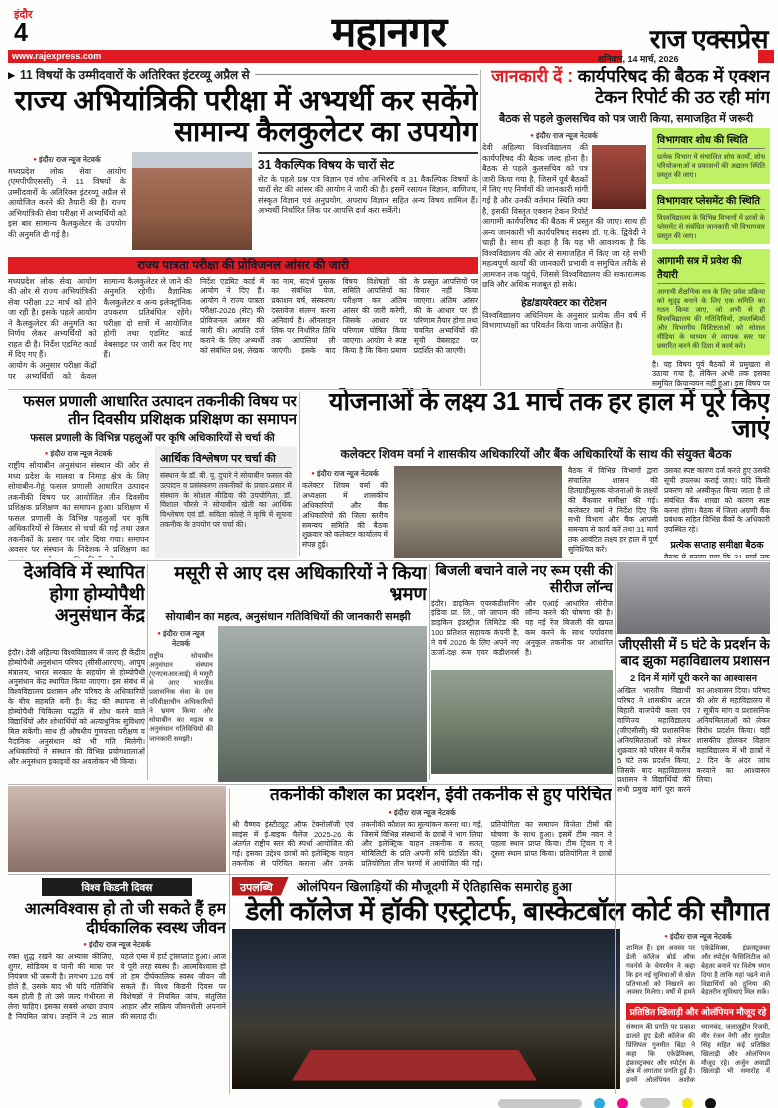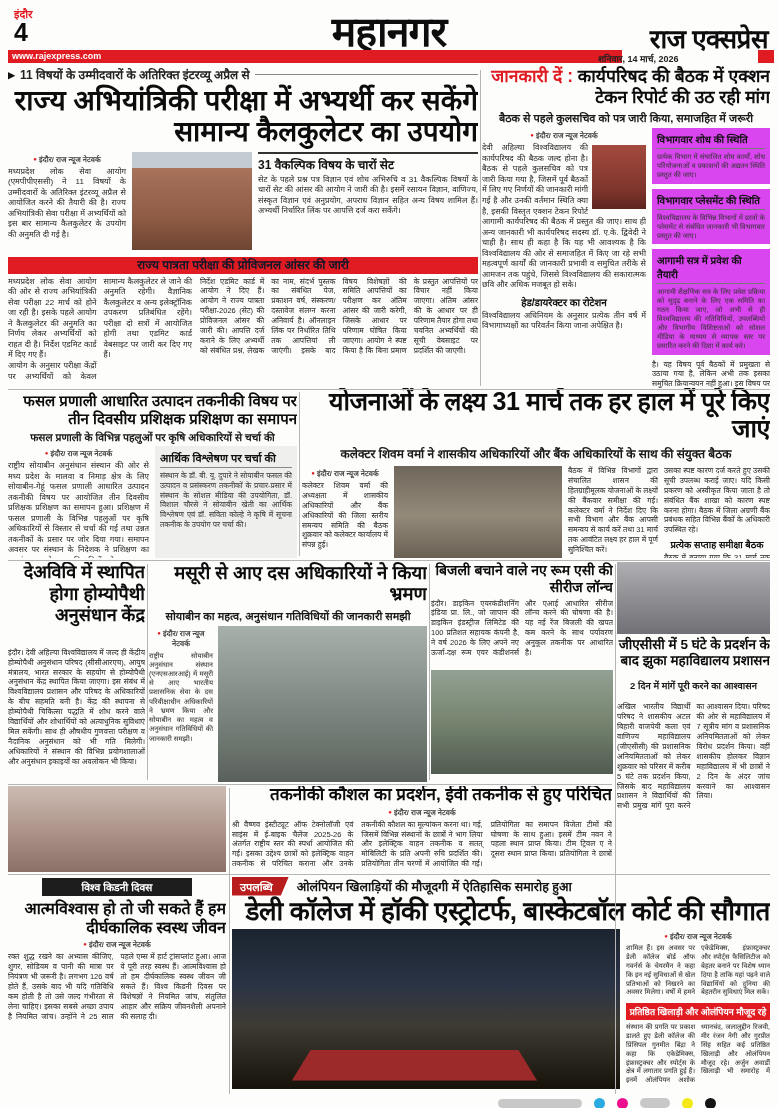--- a/index.html
+++ b/index.html
@@ -19,21 +19,21 @@
   .ph-univ{background:linear-gradient(180deg,#a34a3e,#7e352c 70%,#5e241e);}
   .ph-meeting{background:linear-gradient(180deg,#70675c 0%,#948a7a 45%,#574e44 100%);}
   .ph-group{background:linear-gradient(180deg,#a7b0aa 0%,#7b847e 55%,#585f5a 100%);}
   .ph-ac{background:linear-gradient(180deg,#93a194 0%,#75836f 50%,#515c52 100%);}
   .ph-crowd{background:linear-gradient(180deg,#b0b0b4 0%,#8e8e93 50%,#707076 100%);}
   .ph-ribbon{background:linear-gradient(180deg,#ccbbb2 0%,#ab9187 55%,#8b7067 100%);}
   .ph-night{background:linear-gradient(180deg,#1c2430 0%,#2b3446 35%,#3e3b33 60%,#161209 100%);}
   .ph-night .carpet{position:absolute;bottom:6%;left:18%;width:58%;height:20%;background:#9d2a2b;transform:perspective(60px) rotateX(18deg);}
   .vline{position:absolute;width:1px;background:#b5b5b5;}
   .hline{position:absolute;height:1px;background:#b5b5b5;}
-  .graybox{background:#d946ef;padding:4px 5px;margin-bottom:5px;}
+  .graybox{background:#bef264;padding:4px 5px;margin-bottom:5px;}
   .graybox .gb-title{font-size:10px;font-weight:800;border-bottom:1px solid #777;padding-bottom:2px;margin-bottom:3px;}
   .graybox .gb-text{font-size:7px;line-height:1.3;text-align:justify;color:#333;}
 
   
   #hdr{left:0;top:0;width:778px;height:64px;}
   #hdr .ed{position:absolute;left:14px;top:6px;font-size:11px;font-weight:800;color:#e01b22;}
   #hdr .pg{position:absolute;left:14px;top:18px;font-size:25px;font-weight:800;color:#0c0c0c;}
   #hdr .mast{position:absolute;left:0;right:0;top:2px;text-align:center;font-size:41px;font-weight:800;letter-spacing:-1px;color:#0d0d0d;}
   #hdr .brand{position:absolute;right:10px;top:20px;font-size:26px;font-weight:800;letter-spacing:-0.5px;color:#0d0d0d;}
   #hdr .bar{position:absolute;left:8px;top:50px;width:614px;height:13px;background:#e01b22;color:#fff;
@@ -109,21 +109,21 @@
   
   #secG{left:431px;top:562px;width:182px;height:220px;}
   #secG .headline{font-size:14px;line-height:1.2;}
   #secG .body-txt{font-size:7.5px;column-count:2;column-gap:6px;height:68px;margin:3px 0;}
   #secG .ph-ac{width:182px;height:104px;}
 
   
   #secH{left:617px;top:562px;width:153px;height:300px;}
   #secH .ph-crowd{width:153px;height:72px;margin-bottom:3px;}
   #secH .headline{font-size:13.5px;line-height:1.2;}
-  #secH .subhead{font-size:9.5px;margin:10px 0;}
+  #secH .subhead{font-size:9.5px;margin:2px 0;}
   #secH .body-txt{font-size:7.5px;column-count:2;column-gap:6px;height:168px;}
 
   
   #secI{left:232px;top:786px;width:380px;height:86px;}
   #secI .headline{font-size:17px;line-height:1.1;}
   #secI .body-txt{column-count:3;column-gap:8px;font-size:7.5px;height:50px;}
 
   
   #secJ{left:8px;top:786px;width:218px;height:86px;}
   #secJ .ph-ribbon{width:218px;height:86px;}

